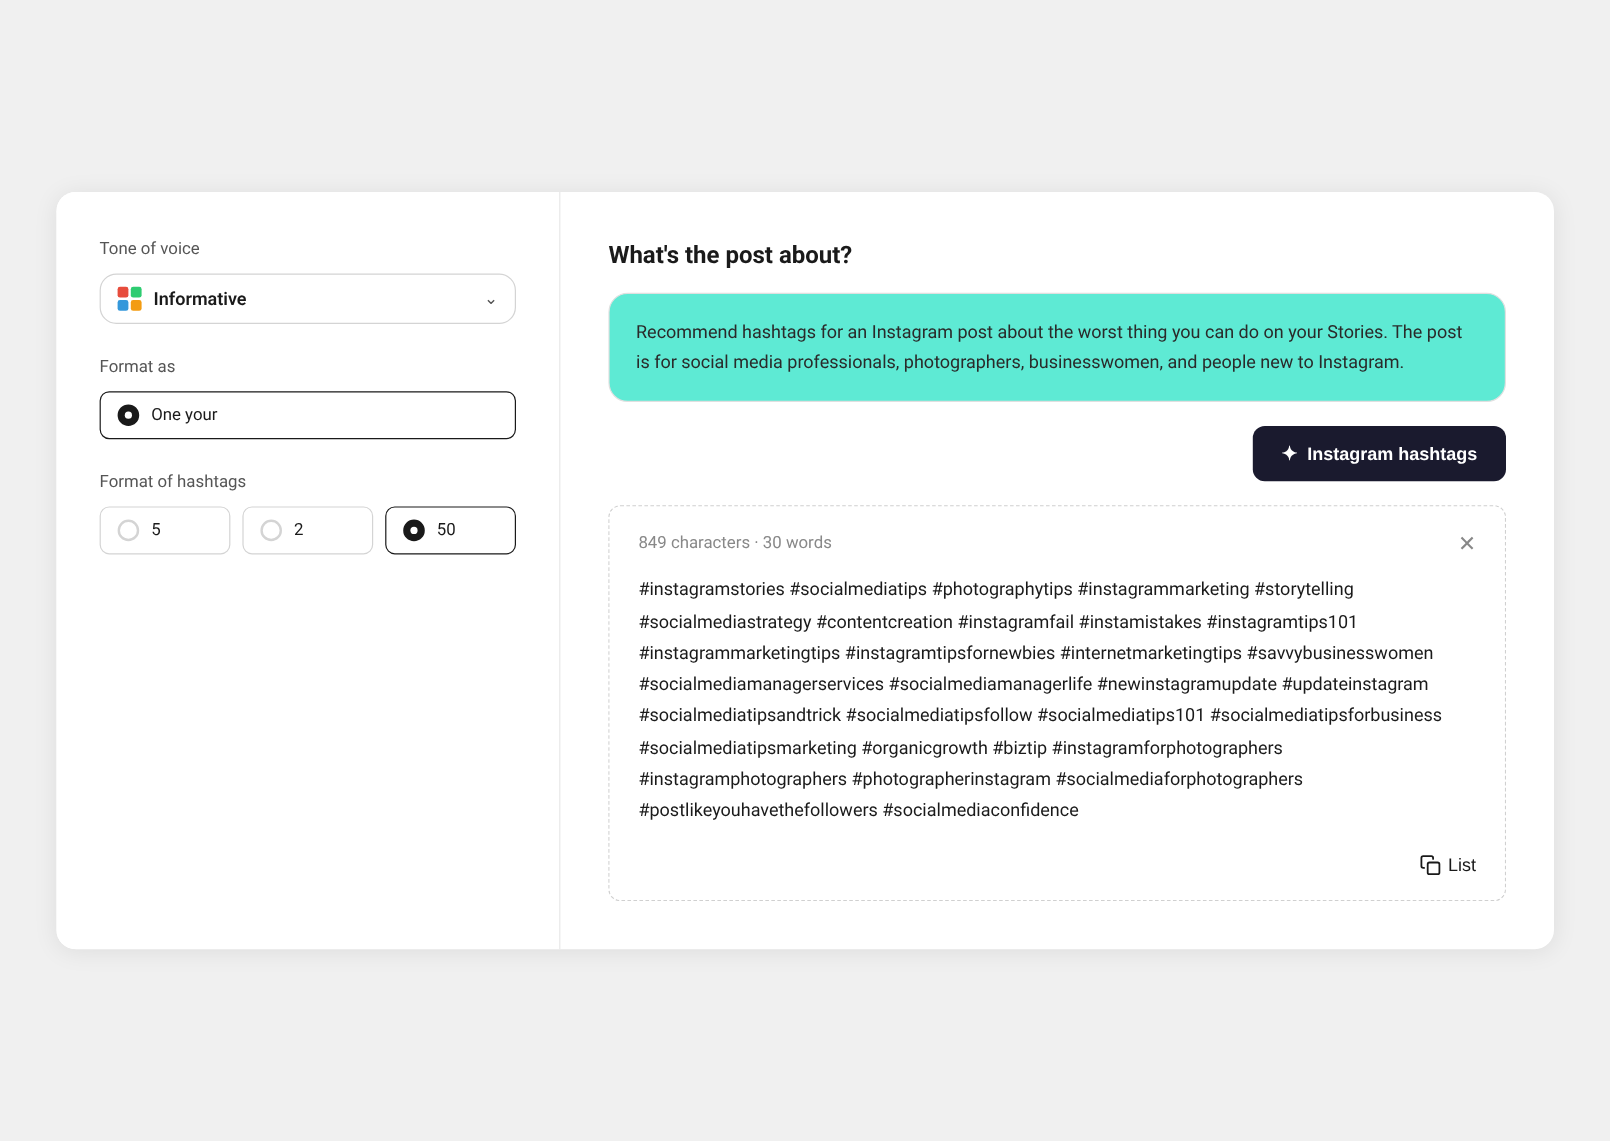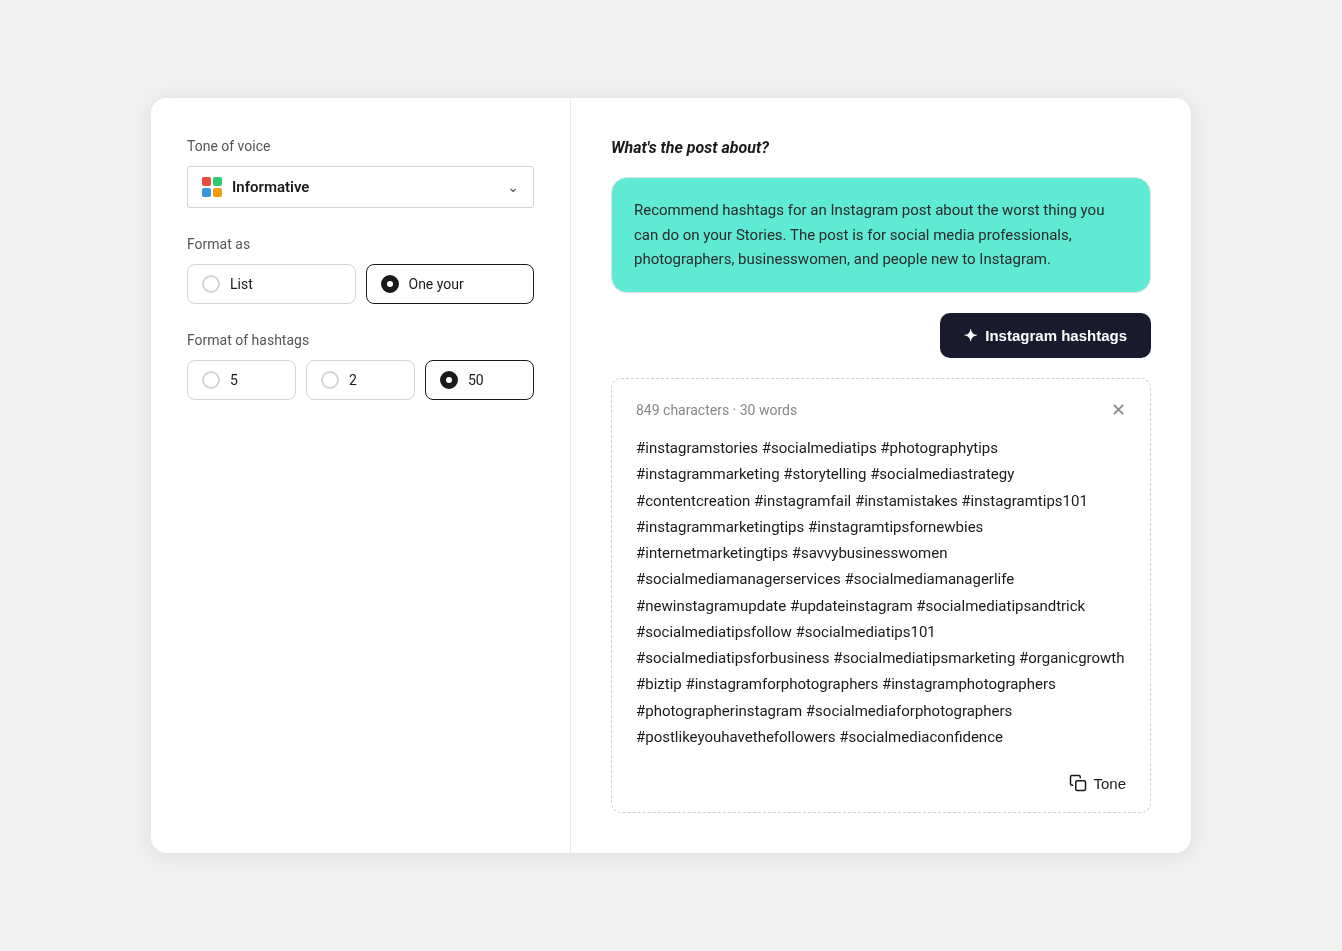--- a/index.html
+++ b/index.html
@@ -14,21 +14,21 @@
       display: flex;
       justify-content: center;
       align-items: center;
       min-height: 100vh;
       padding: 20px;
     }
 
     .main-container {
       background: #ffffff;
       border-radius: 16px;
-      width: 1040px;
+      width: 1248px;
       max-width: 100%;
       display: flex;
       overflow: hidden;
       box-shadow: 0 2px 20px rgba(0,0,0,0.08);
     }
 
     
     .left-panel {
       width: 420px;
       min-width: 420px;
@@ -41,21 +41,21 @@
       font-size: 14px;
       color: #555555;
       margin-bottom: 12px;
       font-weight: 400;
     }
 
     
     .tone-dropdown {
       width: 100%;
       border: 1.5px solid #d4d4d4;
-      border-radius: 3px;
+      border-radius: 14px;
       padding: 10px 14px;
       display: flex;
       align-items: center;
       justify-content: space-between;
       cursor: pointer;
       background: #fff;
       margin-bottom: 28px;
     }
 
     .tone-dropdown-left {
@@ -154,25 +154,24 @@
     
     .right-panel {
       flex: 1;
       padding: 40px 40px;
       display: flex;
       flex-direction: column;
       gap: 20px;
     }
 
     .post-title {
-      font-size: 16px;
+      font-size: 20px;
       font-weight: 700;
       color: #1a1a1a;
       margin-bottom: 0;
-      font-style: italic;
     }
 
     
     .post-about-box {
       border: 1.5px solid #e0e0e0;
       border-radius: 16px;
       padding: 20px 22px;
       background: #5eead4;
     }
 
@@ -299,24 +298,20 @@
           </div>
           <span class="tone-label">Informative</span>
         </div>
         <span class="chevron-icon">⌄</span>
       </div>
     </div>
 
     <div class="format-section">
       <div class="section-label">Format as</div>
       <div class="radio-group">
-        <div class="radio-option">
-          <div class="radio-circle"></div>
-          <span class="radio-label">List</span>
-        </div>
         <div class="radio-option selected">
           <div class="radio-circle checked"></div>
           <span class="radio-label">One your</span>
         </div>
       </div>
     </div>
 
     <div class="hashtag-count-section">
       <div class="section-label">Format of hashtags</div>
       <div class="count-group">
@@ -357,20 +352,20 @@
         <span class="results-meta">849 characters · 30 words</span>
         <button class="close-btn">✕</button>
       </div>
       <div class="hashtags-text">#instagramstories #socialmediatips #photographytips #instagrammarketing #storytelling #socialmediastrategy #contentcreation #instagramfail #instamistakes #instagramtips101 #instagrammarketingtips #instagramtipsfornewbies #internetmarketingtips #savvybusinesswomen #socialmediamanagerservices #socialmediamanagerlife #newinstagramupdate #updateinstagram #socialmediatipsandtrick #socialmediatipsfollow #socialmediatips101 #socialmediatipsforbusiness #socialmediatipsmarketing #organicgrowth #biztip #instagramforphotographers #instagramphotographers #photographerinstagram #socialmediaforphotographers #postlikeyouhavethefollowers #socialmediaconfidence</div>
       <div class="copy-row">
         <button class="copy-btn">
           <svg width="18" height="18" viewBox="0 0 24 24" fill="none" stroke="currentColor" stroke-width="2" stroke-linecap="round" stroke-linejoin="round">
             <rect x="9" y="9" width="13" height="13" rx="2" ry="2"></rect>
             <path d="M5 15H4a2 2 0 0 1-2-2V4a2 2 0 0 1 2-2h9a2 2 0 0 1 2 2v1"></path>
           </svg>
-          <span>Tone</span>
+          <span>List</span>
         </button>
       </div>
     </div>
 
   </div>
 
 </div>
 
 </body></html>

